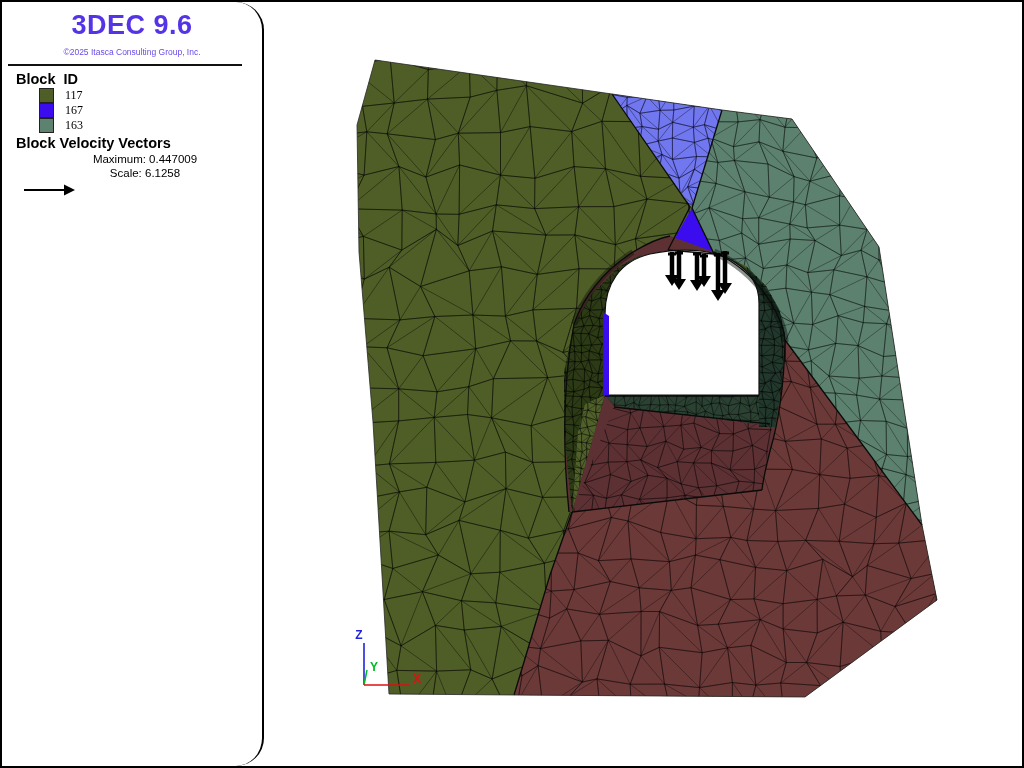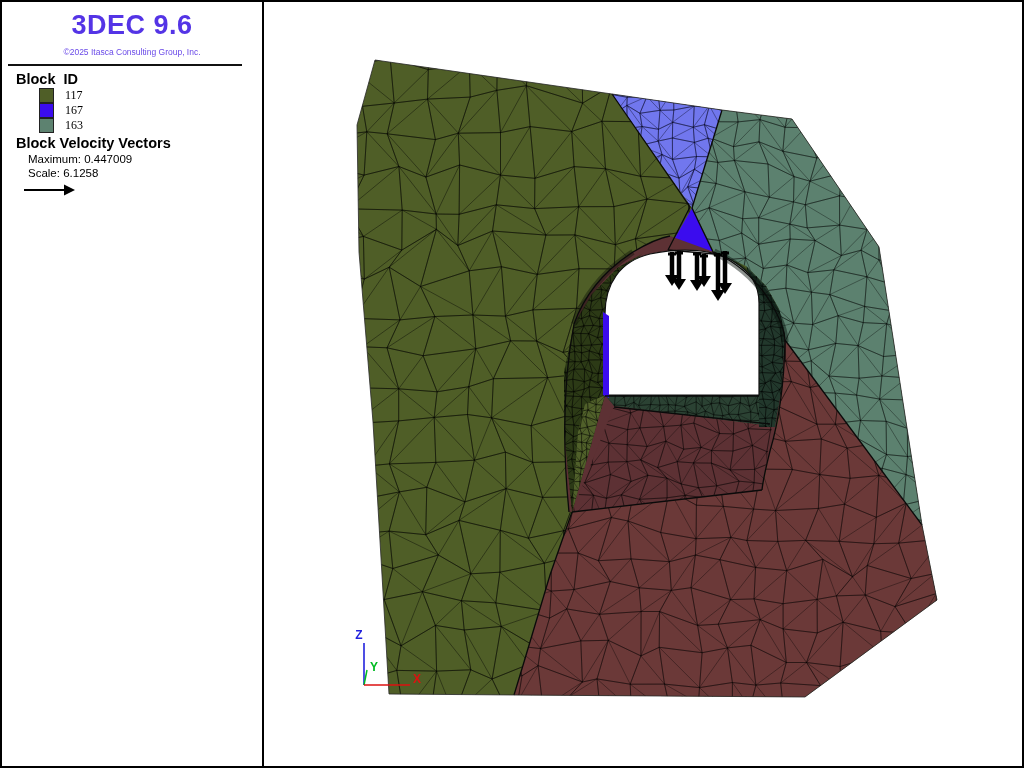--- a/index.html
+++ b/index.html
@@ -1,27 +1,27 @@
 <!DOCTYPE html>
 <html><head>
 <meta charset="utf-8">
 <style>
   html,body{margin:0;padding:0;background:#fff;font-family:"Liberation Sans",sans-serif;}
   #app{position:relative;width:1024px;height:768px;box-sizing:border-box;border:2px solid #000;background:#fff;overflow:hidden;}
-  #sidebar{position:absolute;left:0;top:0;width:262px;height:100%;box-sizing:border-box;border-right:2px solid #000;background:#fff;}
+  #sidebar{position:absolute;left:0;top:0;width:262px;height:100%;box-sizing:border-box;border-right:2px solid #000;background:#fff;border-radius:28px;}
   #viewport{position:absolute;left:262px;top:0;width:760px;height:764px;background:#fff;}
   .app-title{margin-top:8px;text-align:center;font-size:27px;font-weight:bold;letter-spacing:0.5px;}
   .copyright{text-align:center;font-size:8.5px;margin-top:6px;}
   .divider{height:0;border-top:2px solid #111;margin:7px 20px 5px 6px;}
   .legend-title{margin:2px 0 1px 14px;font-size:14.5px;font-weight:bold;white-space:pre;color:#000;}
   .legend-rows{margin-left:37px;}
   .legend-row{display:flex;align-items:center;height:15px;font-family:Liberation Serif, serif;}
   .swatch{width:15px;height:15px;box-sizing:border-box;border:1px solid #222;flex:0 0 15px;}
   .legend-label{margin-left:11px;font-size:12px;color:#000;}
-  .vec-line{margin:2px 0 1px 26px;font-size:11.5px;color:#000;}
+  .vec-line{margin:2px 0 1px 26px;font-size:11.5px;color:#000;text-align:center;}
   .vec-arrow{margin:4px 0 0 22px;display:block;}
 </style>
 </head>
 <body>
 
 <div id="app">
   <div id="sidebar">
     <div class="app-title" style="color: rgb(84, 52, 230);">3DEC 9.6</div>
     <div class="copyright" style="color: rgb(106, 74, 232);">©2025 Itasca Consulting Group, Inc.</div>
     <div class="divider"></div>

